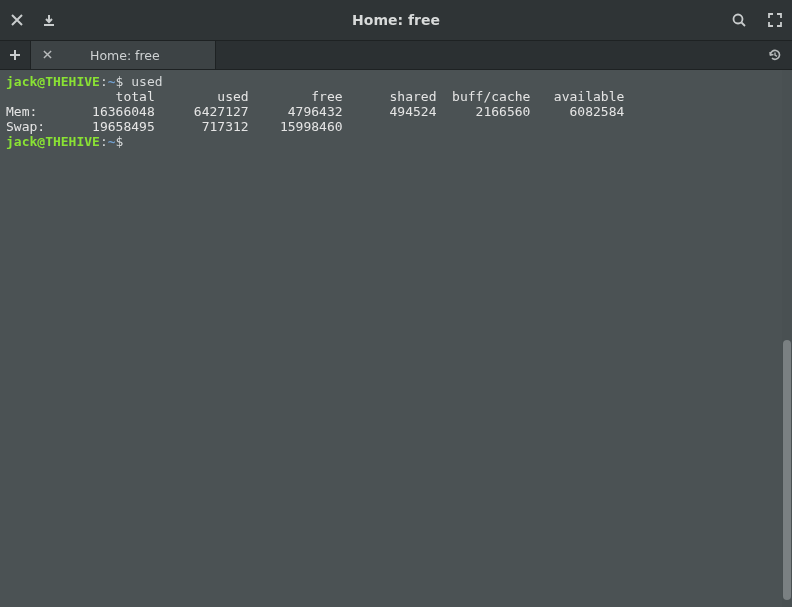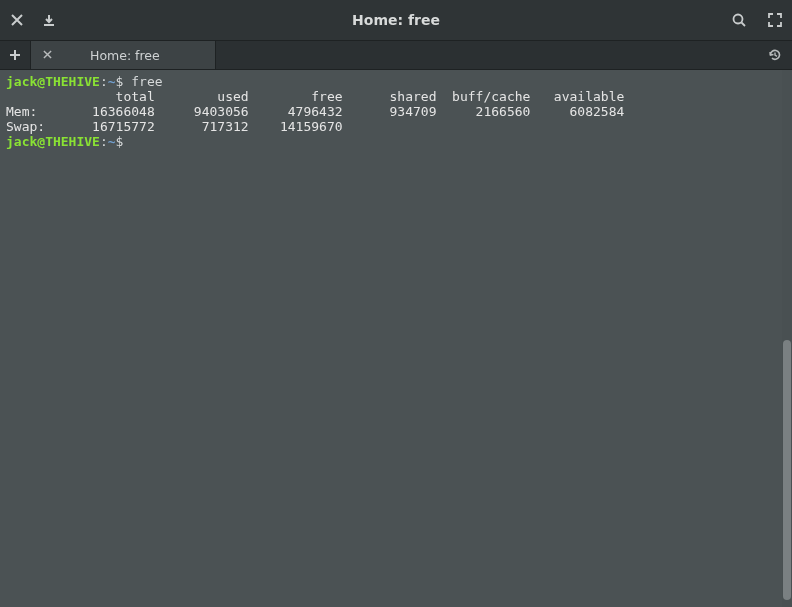--- a/index.html
+++ b/index.html
@@ -179,21 +179,21 @@
     <span class="tb-icon">
       <svg viewBox="0 0 14 14" width="14" height="14">
         <path d="M2.5 7 A4.5 4.5 0 1 1 4 10.2" stroke="#b8bbbc" stroke-width="1.6" fill="none"></path>
         <path d="M2 4 L2.5 7 L5.5 6.5" stroke="#b8bbbc" stroke-width="1.6" fill="none"></path>
         <path d="M7 4.5 V7.2 L9 8.4" stroke="#b8bbbc" stroke-width="1.4" fill="none"></path>
       </svg>
     </span>
   </div>
 </div>
 
-<div class="terminal"><span class="term-user">jack@THEHIVE</span><span class="term-host">:</span><span class="term-path">~</span><span class="term-dollar">$</span><span class="term-cmd"> free</span>
+<div class="terminal"><span class="term-user">jack@THEHIVE</span><span class="term-host">:</span><span class="term-path">~</span><span class="term-dollar">$</span><span class="term-cmd"> used</span>
 <span class="term-out">              total        used        free      shared  buff/cache   available</span>
-<span class="term-out">Mem:       16366048     9403056     4796432      934709     2166560     6082584</span>
-<span class="term-out">Swap:      16715772      717312    14159670</span>
+<span class="term-out">Mem:       16366048     6427127     4796432      494524     2166560     6082584</span>
+<span class="term-out">Swap:      19658495      717312    15998460</span>
 <span class="term-user">jack@THEHIVE</span><span class="term-host">:</span><span class="term-path">~</span><span class="term-dollar">$</span><span class="term-cmd"></span>
 <div class="scrollbar-track">
   <div class="scrollbar-thumb"></div>
 </div>
 </div>
 
 </body></html>

